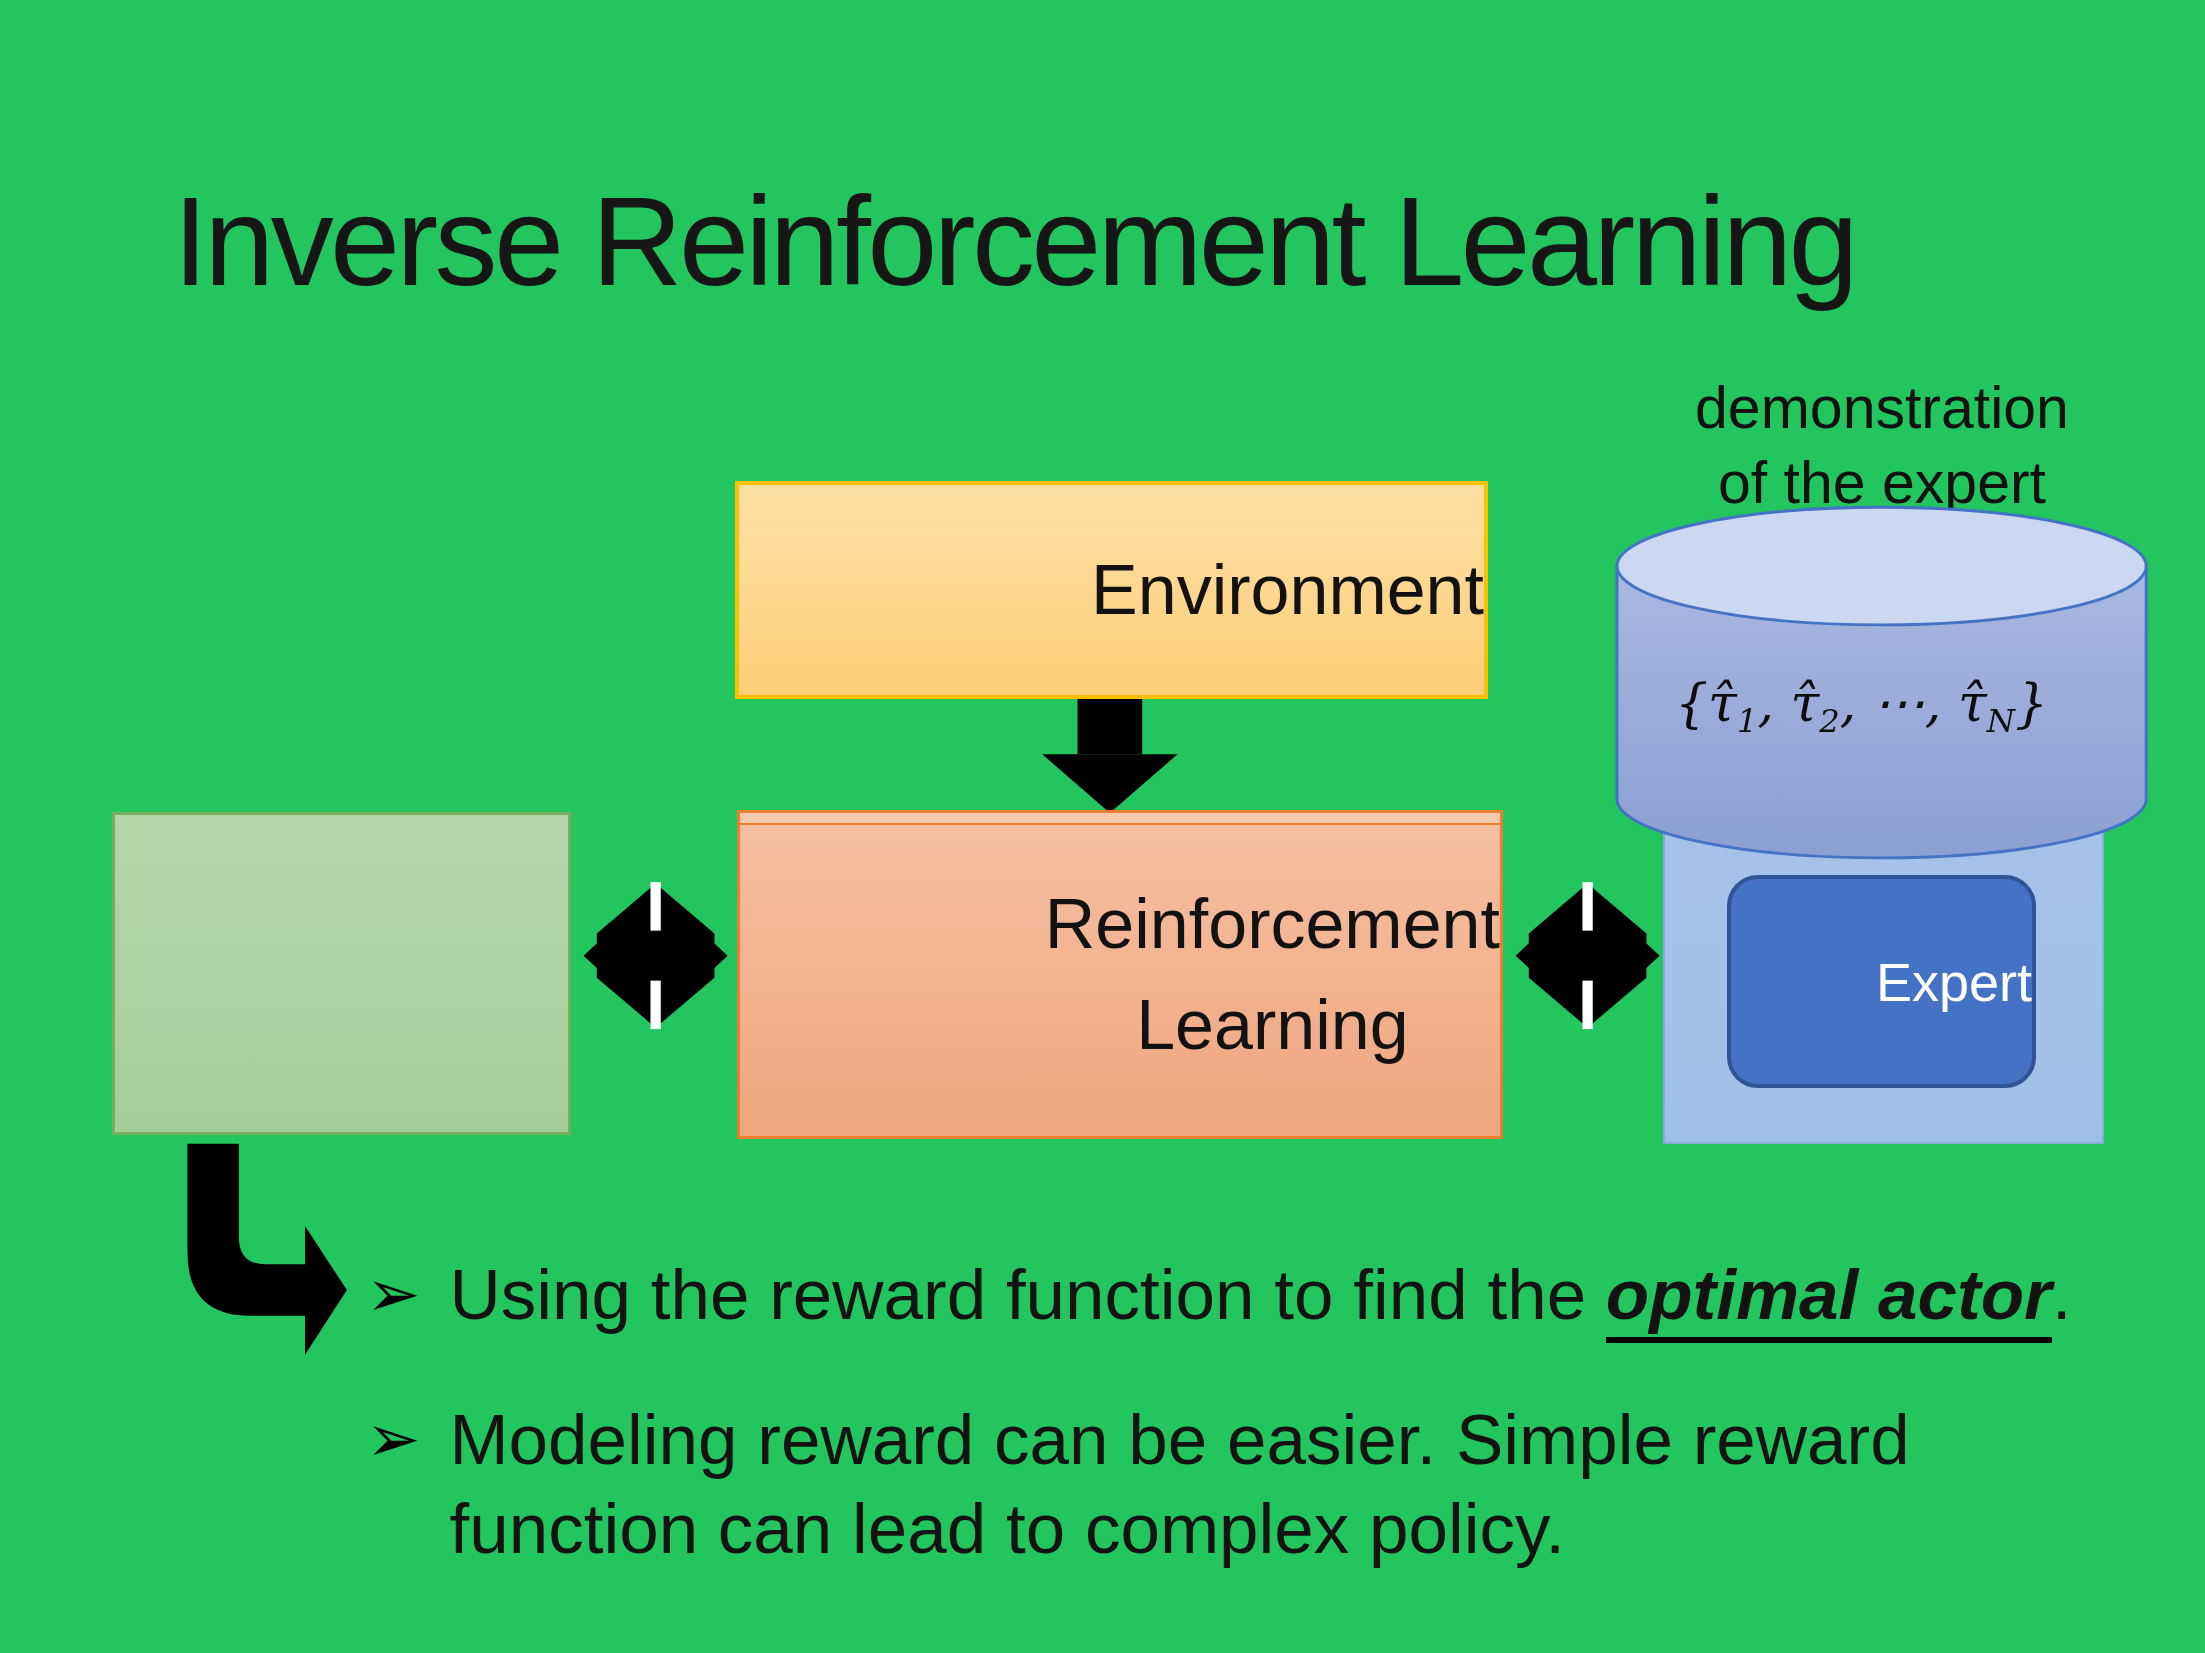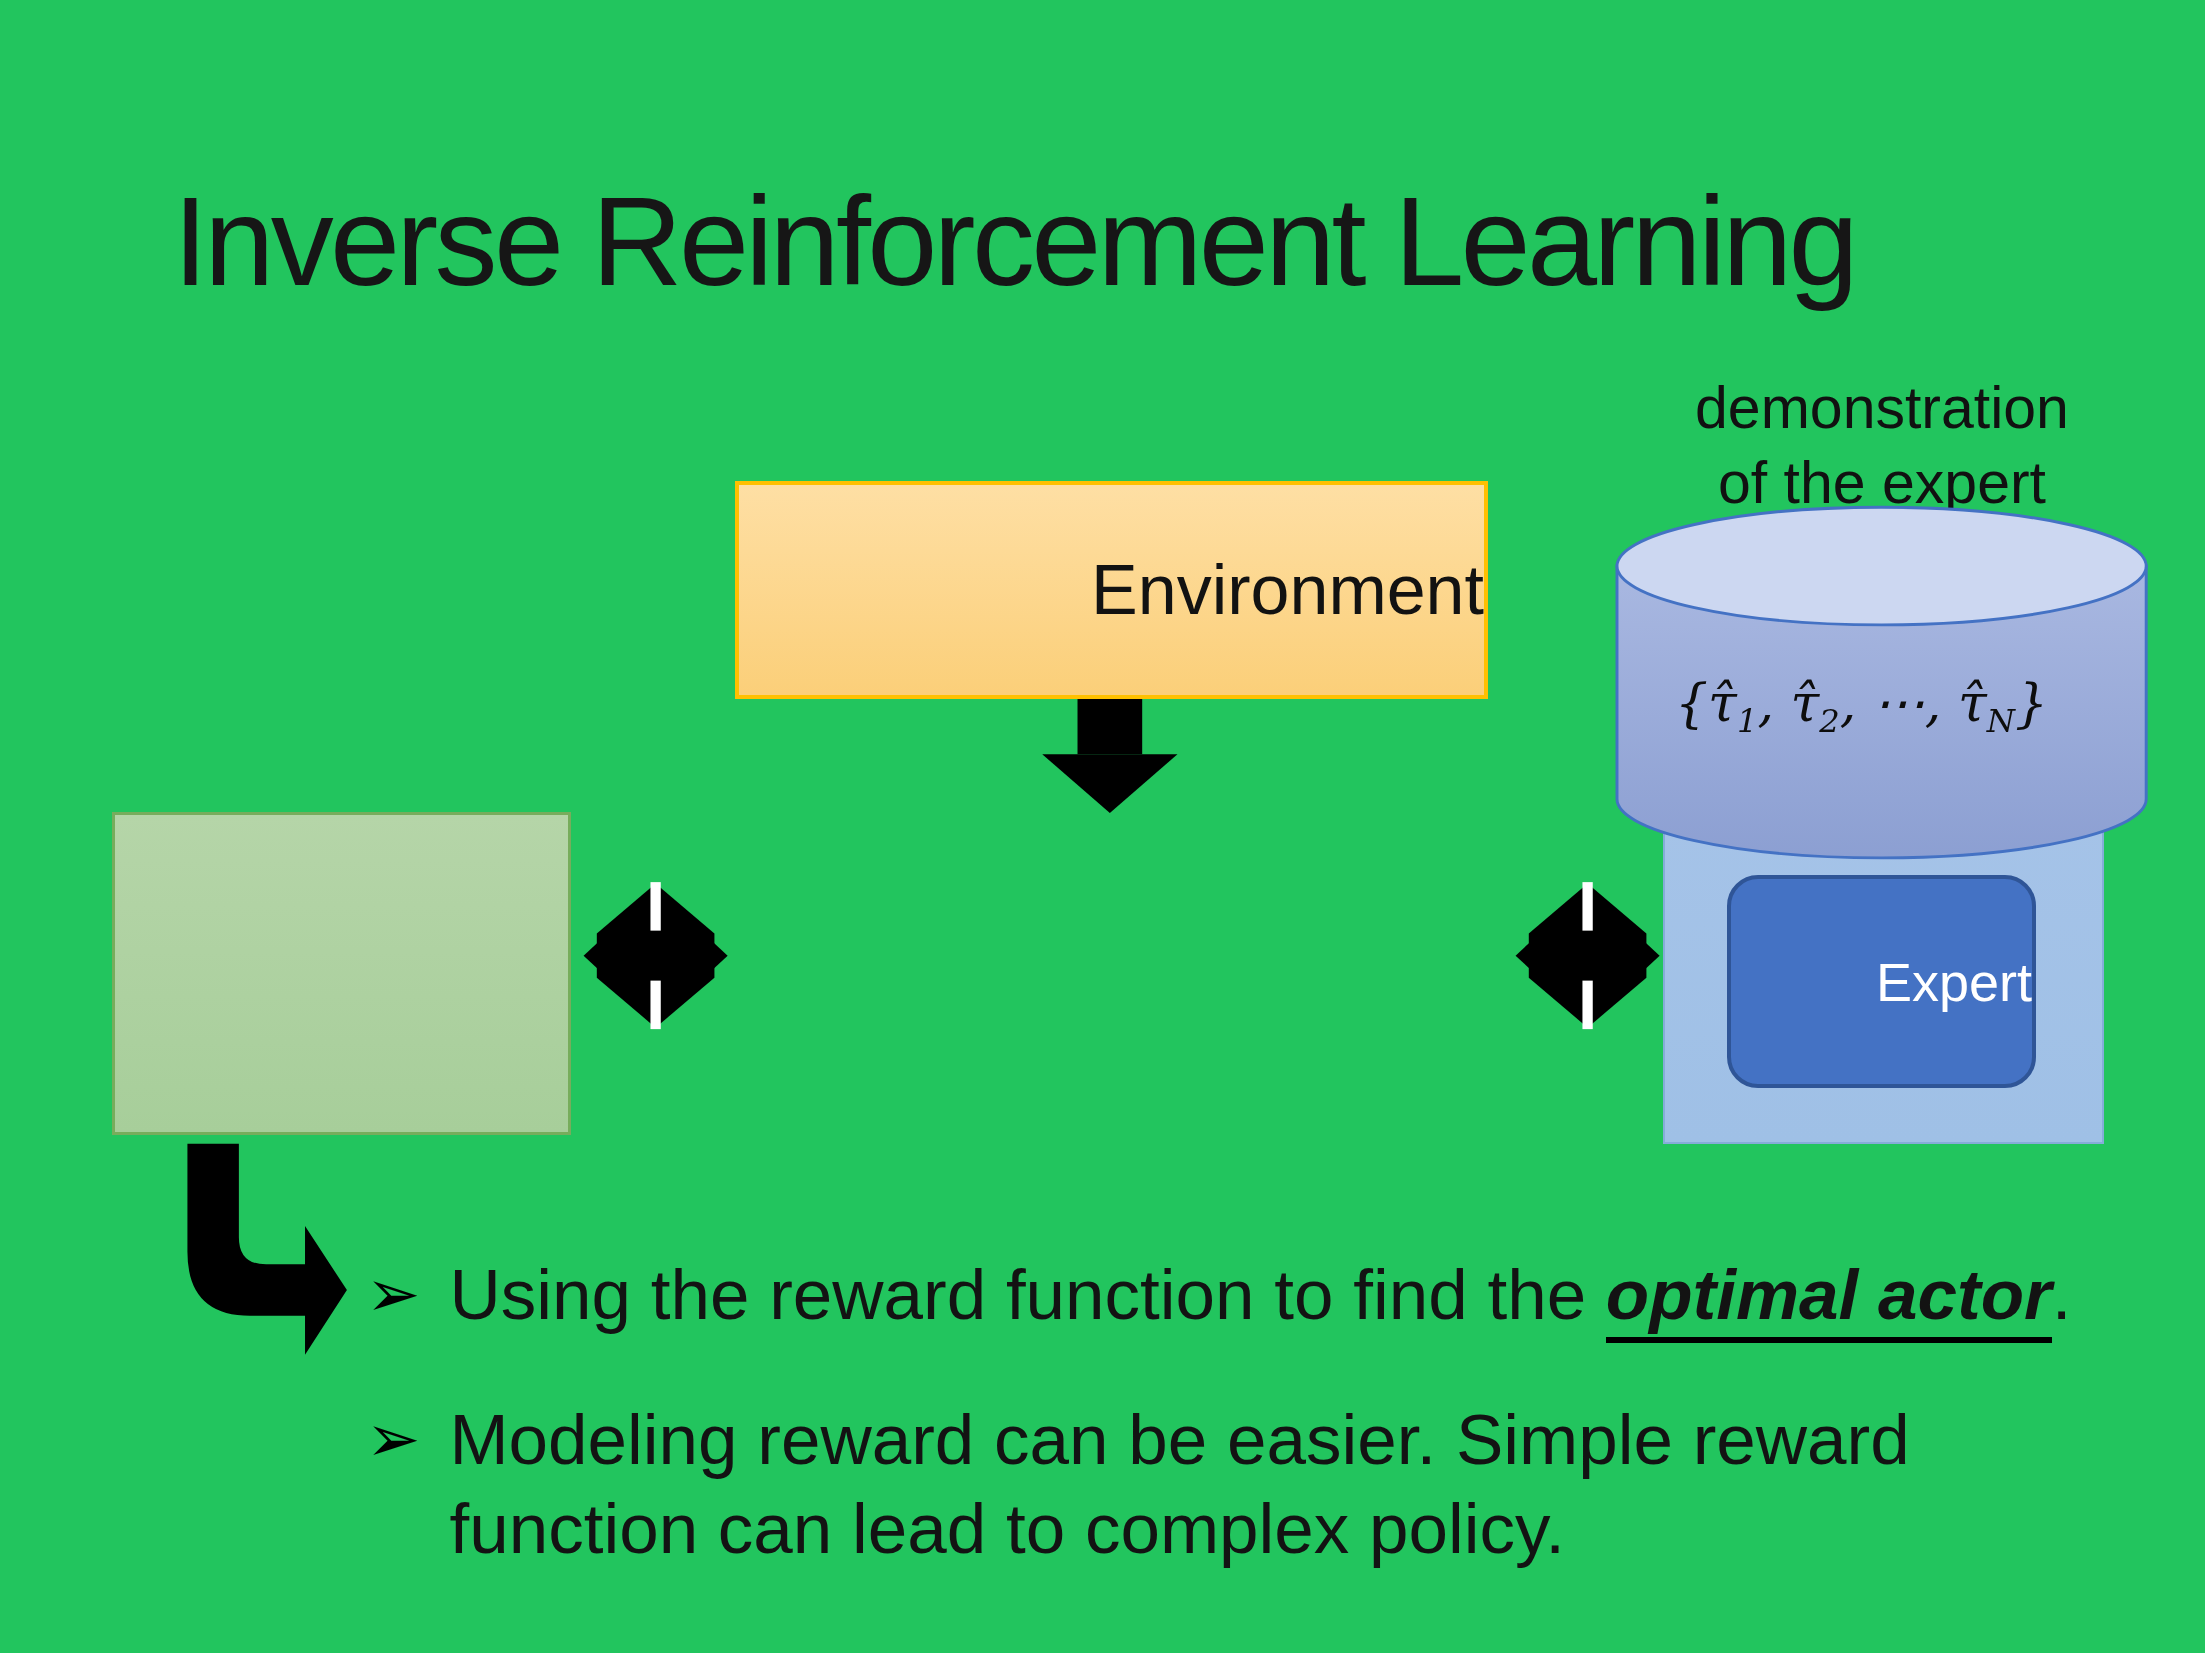--- a/index.html
+++ b/index.html
@@ -135,20 +135,27 @@
 
   <div class="abs dbox" id="env-box">
     <span>Environment</span>
   </div>
 
   <div class="abs dbox" id="reward-box">
     <span>
     </span>
   </div>
 
+  <div class="abs dbox" id="rl-box">
+    <div id="rl-topstrip"></div>
+    <span>
+      <div>Reinforcement</div>
+      <div>Learning</div>
+    </span>
+  </div>
 
   <div class="abs dbox" id="expert-box">
     <span>Expert</span>
   </div>
 
   <div class="abs bullet" id="bullet-1">
     <span class="marker">➢</span>
     <span class="btext"><span>Using the reward function to find the </span><span class="emph">optimal actor</span><span>.</span></span>
   </div>
 

